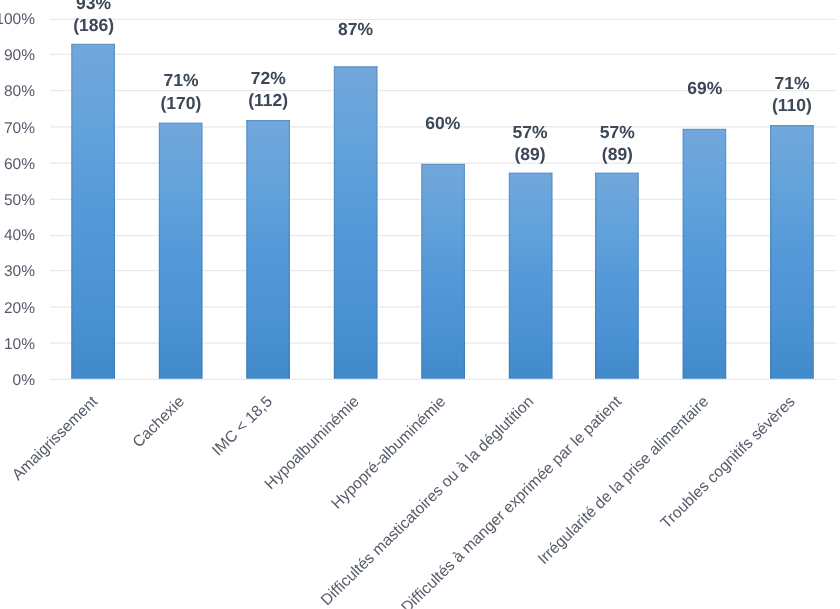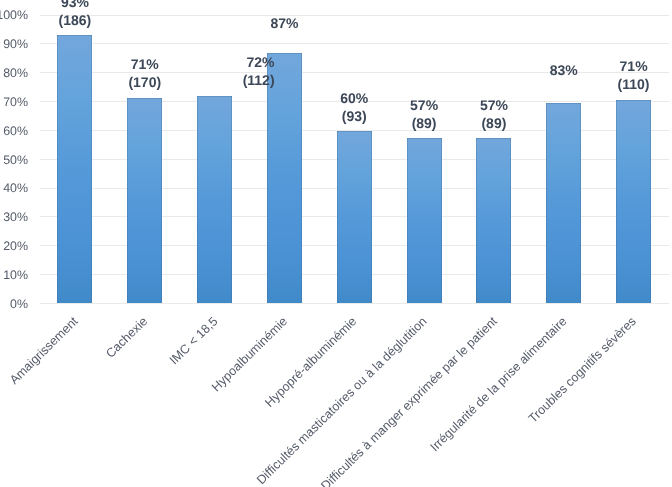--- a/index.html
+++ b/index.html
@@ -129,41 +129,40 @@
 
   <div class="datalabels">
     <div class="dlabel" style="left: 14.9167px; top: -7.4165px;">
       <div class="dline">93%</div>
       <div class="dline">(186)</div>
     </div>
     <div class="dlabel" style="left: 84.75px; top: 55.188px;">
       <div class="dline">71%</div>
       <div class="dline">(170)</div>
     </div>
-    <div class="dlabel" style="left: 154.583px; top: 53.457px; text-align: right;">
+    <div class="dlabel" style="left: 154.583px; top: 53.457px;">
       <div class="dline">72%</div>
       <div class="dline">(112)</div>
     </div>
     <div class="dlabel" style="left: 224.417px; top: 14px;">
       <div class="dline">87%</div>
     </div>
     <div class="dlabel" style="left: 294.25px; top: 88.654px;">
       <div class="dline">60%</div>
-      <div class="dline">(93)</div>
     </div>
     <div class="dlabel" style="left: 364.083px; top: 95.8665px;">
       <div class="dline">57%</div>
       <div class="dline">(89)</div>
     </div>
     <div class="dlabel" style="left: 433.917px; top: 95.8665px;">
       <div class="dline">57%</div>
       <div class="dline">(89)</div>
     </div>
     <div class="dlabel" style="left: 503.75px; top: 60.958px;">
-      <div class="dline">83%</div>
+      <div class="dline">69%</div>
     </div>
     <div class="dlabel" style="left: 573.583px; top: 57.2075px;">
       <div class="dline">71%</div>
       <div class="dline">(110)</div>
     </div>
   </div>
 
   <div class="axis-x">
     <div class="catanchor" style="left: 78.4167px; top: 322px;">
         <div class="catlabel">Amaigrissement</div>

